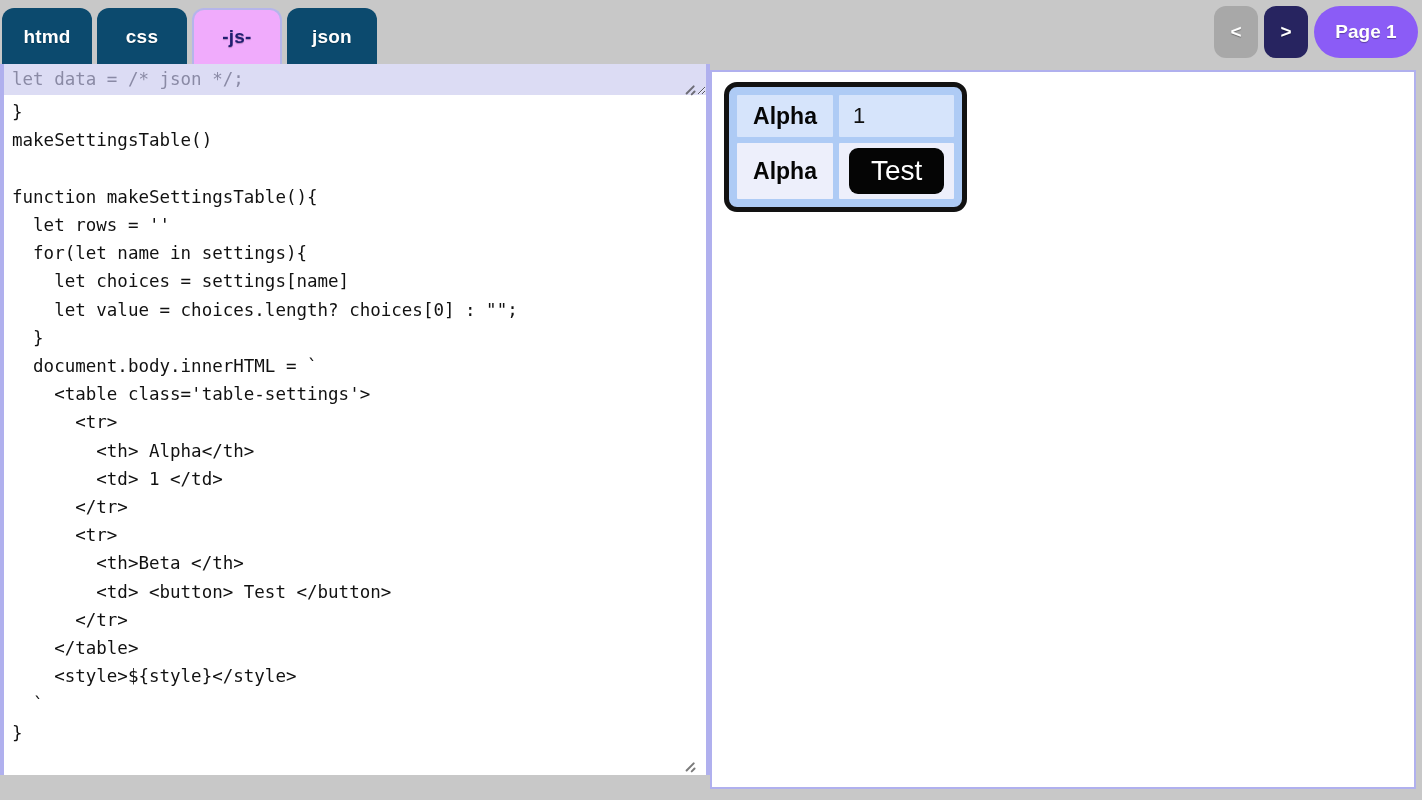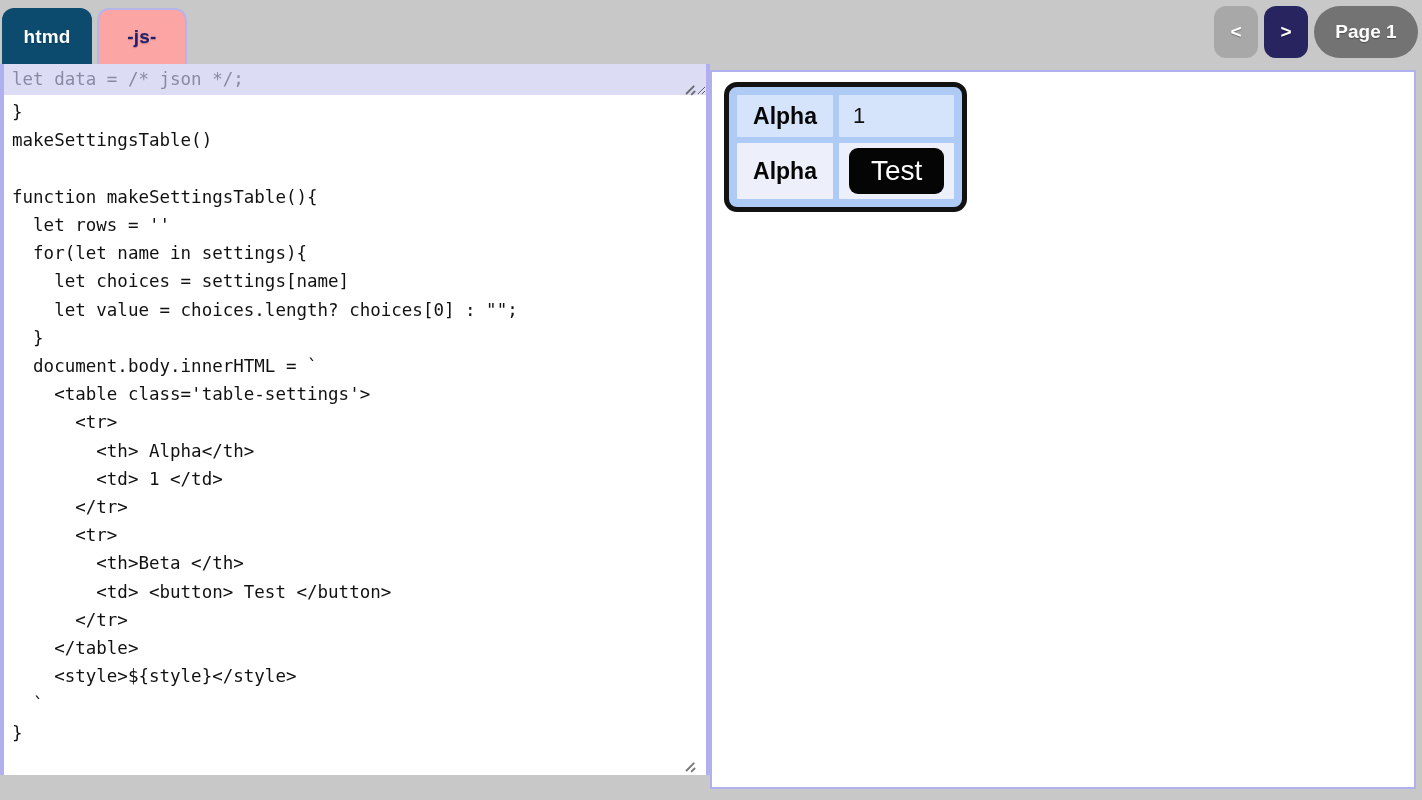--- a/index.html
+++ b/index.html
@@ -48,21 +48,21 @@
     align-items: center;
     justify-content: center;
     padding: 0 18px;
     border: 2px solid transparent;
     border-bottom: none;
     cursor: pointer;
     text-shadow: 0 1px 1px rgba(0,0,0,.25);
     letter-spacing: .2px;
   }
   .tab.active {
-    background: #fca5a5;
+    background: #f0abfc;
     color: #1f1f70;
     border: 2px solid #b5b5ea;
     border-bottom: none;
   }
 
   .nav {
     position: absolute;
     right: 4px; top: 6px;
     display: flex;
     align-items: center;
@@ -78,21 +78,21 @@
     display: flex;
     align-items: center;
     justify-content: center;
     cursor: pointer;
     border: none;
     text-shadow: 0 1px 1px rgba(0,0,0,.35);
     font-family: "Liberation Sans", sans-serif;
   }
   .navbtn.prev { width: 44px; background: #a8a8a8; }
   .navbtn.next { width: 44px; background: #272460; }
-  .navbtn.page { padding: 0 16px; background: #737373; min-width: 104px; border-radius: 26px; }
+  .navbtn.page { padding: 0 16px; background: #8b5cf6; min-width: 104px; border-radius: 26px; }
 
   
   .main {
     position: absolute;
     left: 0; top: 64px;
     width: 1422px;
     height: 736px;
   }
 
   
@@ -240,21 +240,23 @@
 </style>
 </head>
 <body>
 
 <div class="app">
 
   <div class="topbar">
 
     <div class="tabs">
       <div class="tab">htmd</div>
+      <div class="tab">css</div>
       <div class="tab active">-js-</div>
+      <div class="tab">json</div>
     </div>
 
     <div class="nav">
       <button class="navbtn prev">&lt;</button>
       <button class="navbtn next">&gt;</button>
       <button class="navbtn page">Page 1</button>
     </div>
 
   </div>
 

